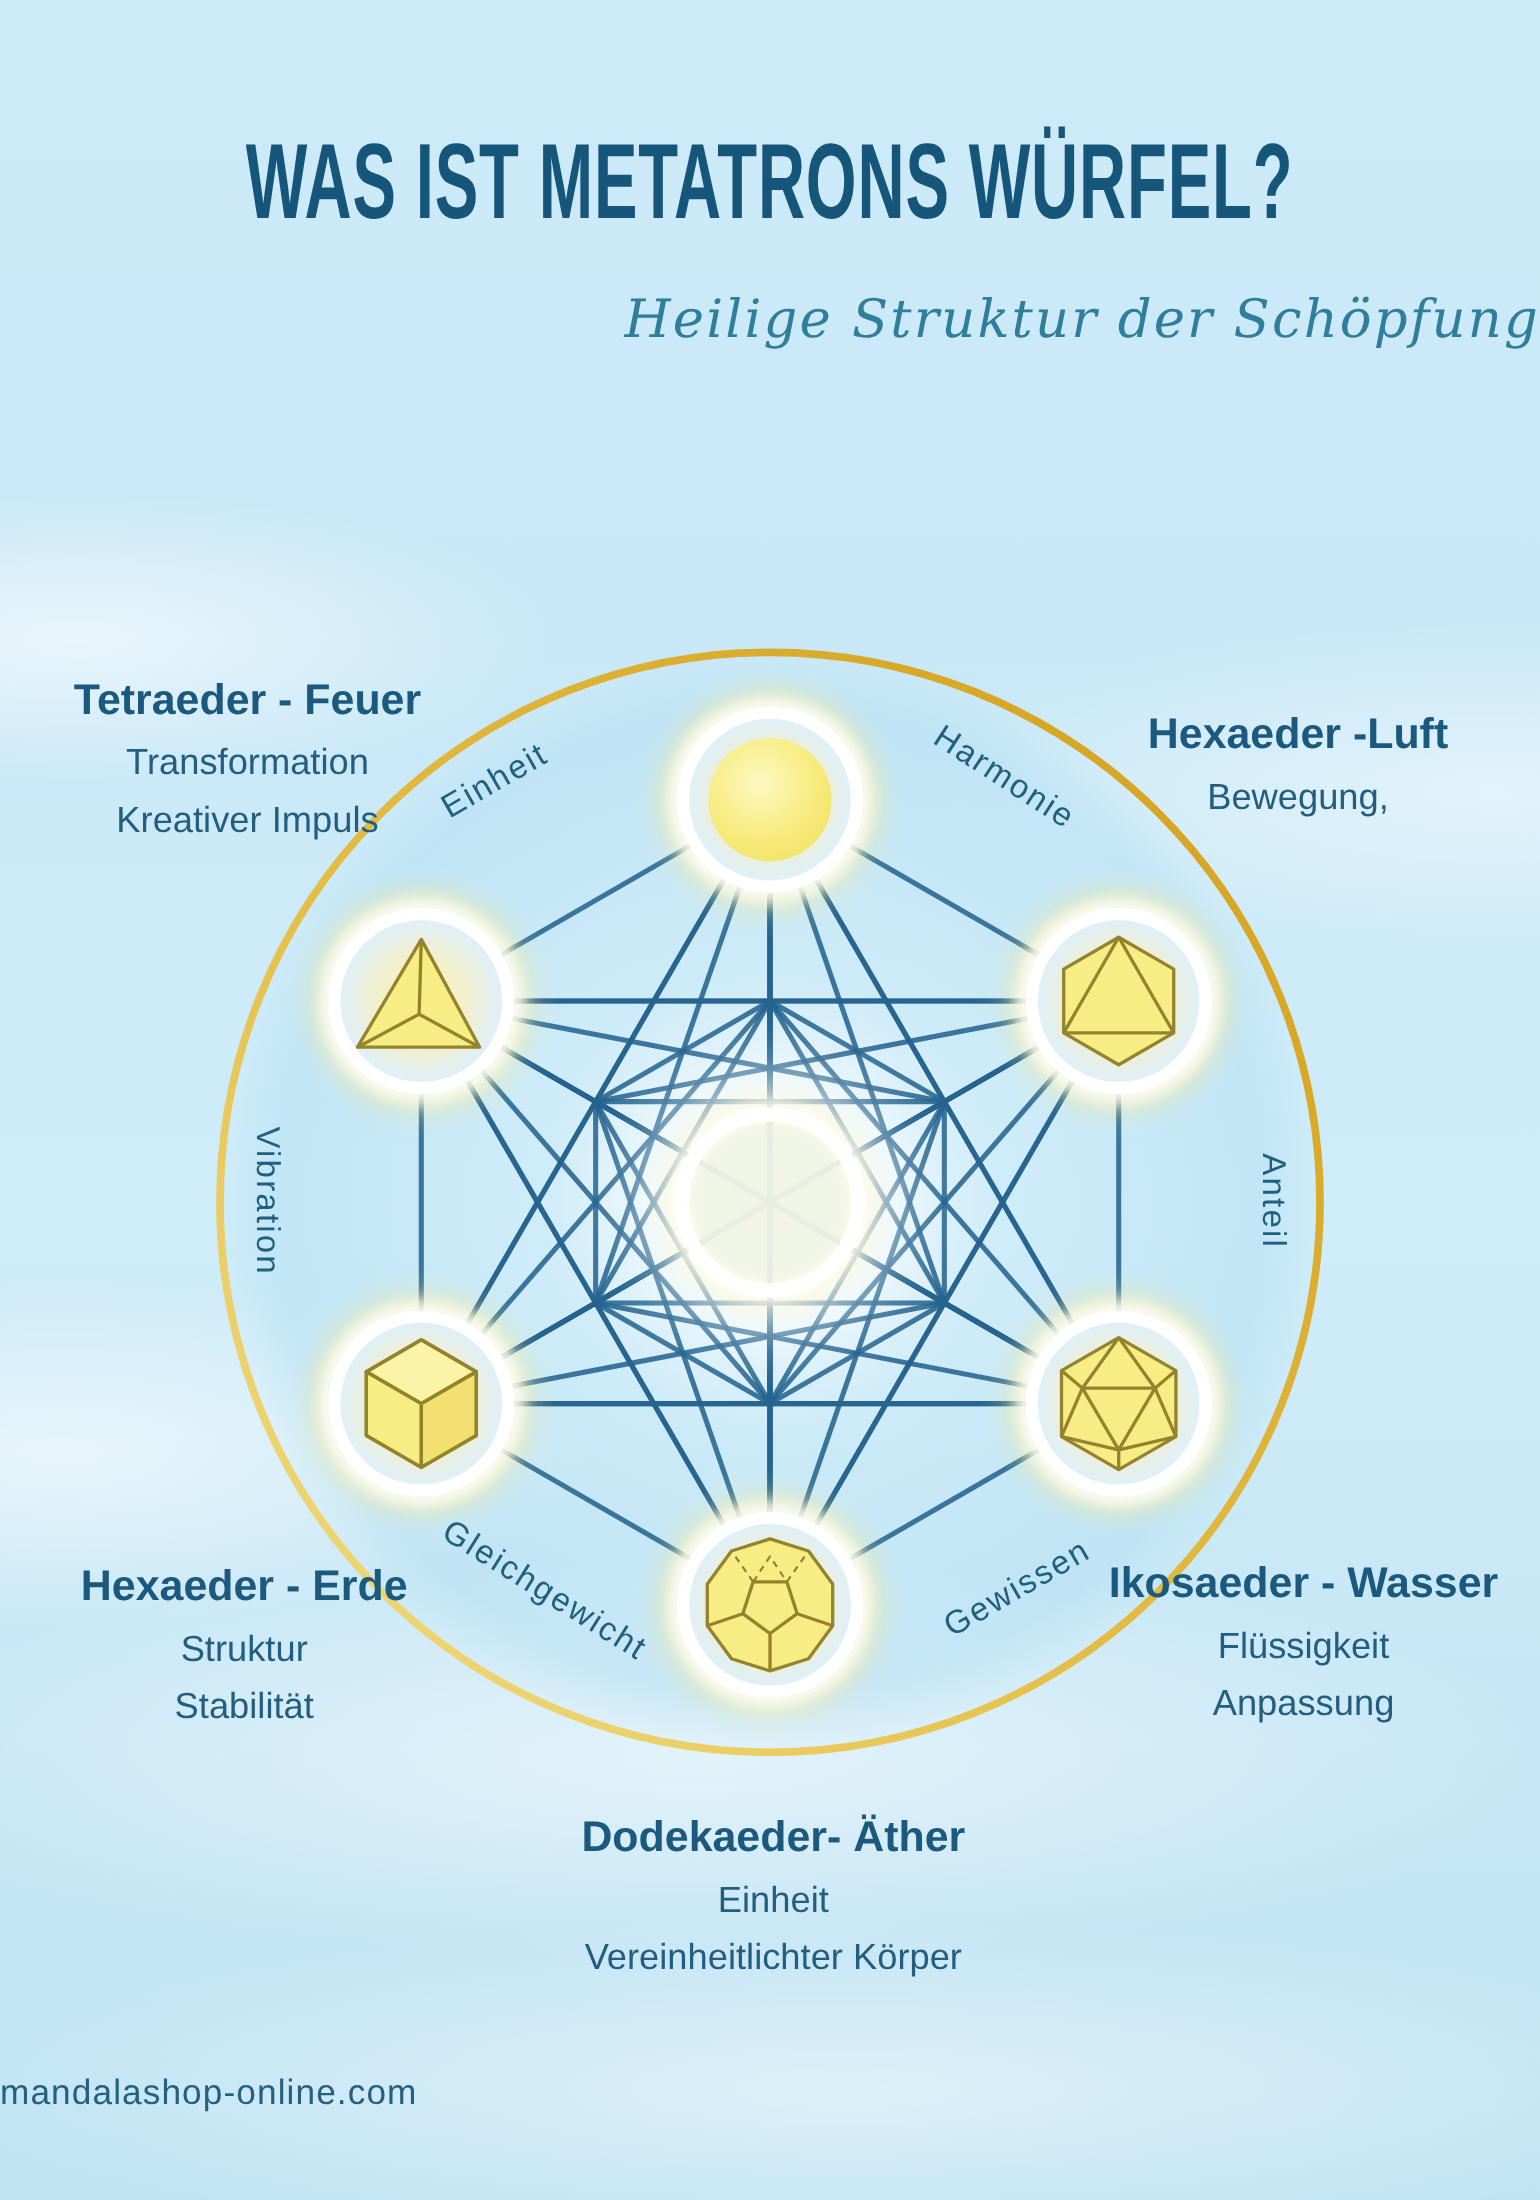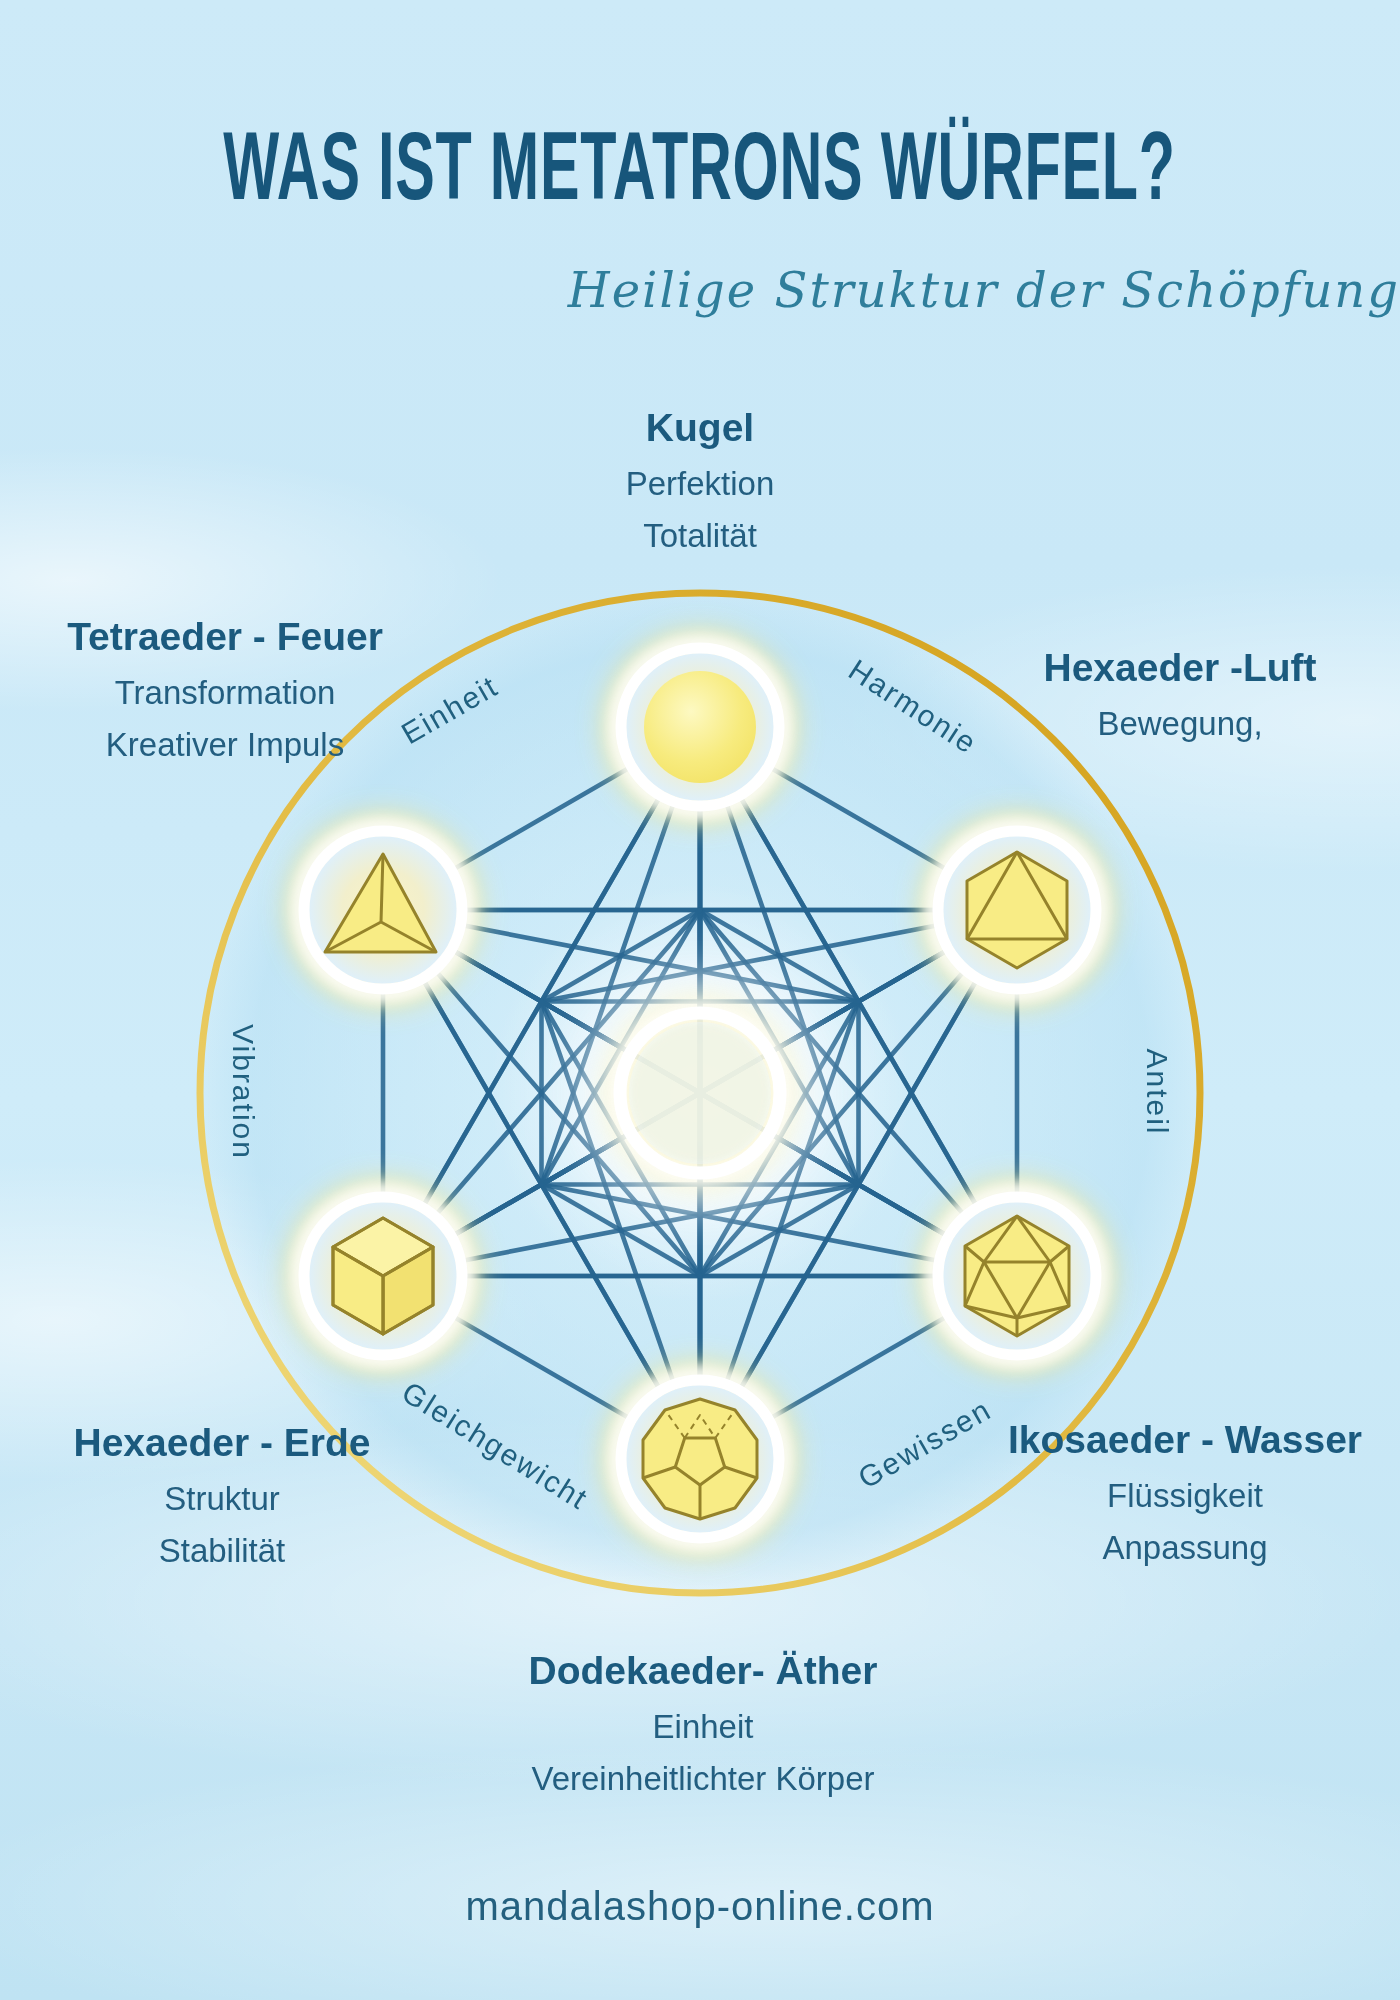--- a/index.html
+++ b/index.html
@@ -25,22 +25,22 @@
     color:#2F7E9B;font-size:48px;letter-spacing:2px;white-space:nowrap;
   }
   .label{position:absolute;transform:translate(-50%,-50%);text-align:center;white-space:nowrap;}
   .label-title{font-size:39px;font-weight:bold;color:#1B5A7E;line-height:1.15;}
   .label-line{font-size:33px;color:#235E80;line-height:1.2;margin-top:13px;}
   .ring-word{
     position:absolute;transform:translate(-50%,-50%) rotate(var(--rot));
     font-size:30px;color:#20607F;letter-spacing:2px;white-space:nowrap;
   }
   .footer{
-    position:absolute;left:0;right:0;top:1884px;text-align:center;
-    font-size:40px;color:#24607F;letter-spacing:1px;
+    position:absolute;left:0;right:0;top:1884px;text-align:left;
+    font-size:32px;color:#24607F;letter-spacing:1px;
   }
   svg.diagram{position:absolute;left:0;top:0;}
 </style>
 </head>
 <body>
 
 <div class="canvas">
 
   <div class="page-title">
     <span class="squeeze">WAS IST METATRONS WÜRFEL?</span>
@@ -247,25 +247,20 @@
       <circle r="79" fill="none" stroke="#FFFFFF" stroke-width="11"></circle>
       <g stroke="#95832B" stroke-width="3" stroke-linejoin="round" fill="none">
         <polygon points="0,-60 35,-49 57,-19 57,19 35,49 0,60 -35,49 -57,19 -57,-19 -35,-49" fill="#F8EC85"></polygon>
         <polygon points="0,26 -24.7,8 -15.3,-21 15.3,-21 24.7,8"></polygon>
         <path d="M0,26 L0,60 M-24.7,8 L-57,19 M24.7,8 L57,19"></path>
         <path d="M-15.3,-21 L-35,-49 M15.3,-21 L35,-49 M-15.3,-21 L0,-44 L15.3,-21" stroke-width="2" stroke-dasharray="6 5"></path>
       </g>
     </g>
   </svg>
 
-  <div class="label" style="left:700px;top:481px">
-    <div class="label-title">Kugel</div>
-    <div class="label-line">Perfektion</div>
-    <div class="label-line">Totalität</div>
-  </div>
 
   <div class="label" style="left:225px;top:690px">
     <div class="label-title">Tetraeder - Feuer</div>
     <div class="label-line">Transformation</div>
     <div class="label-line">Kreativer Impuls</div>
   </div>
 
   <div class="label" style="left:1180px;top:695px">
     <div class="label-title">Hexaeder -Luft</div>
     <div class="label-line">Bewegung,</div>

